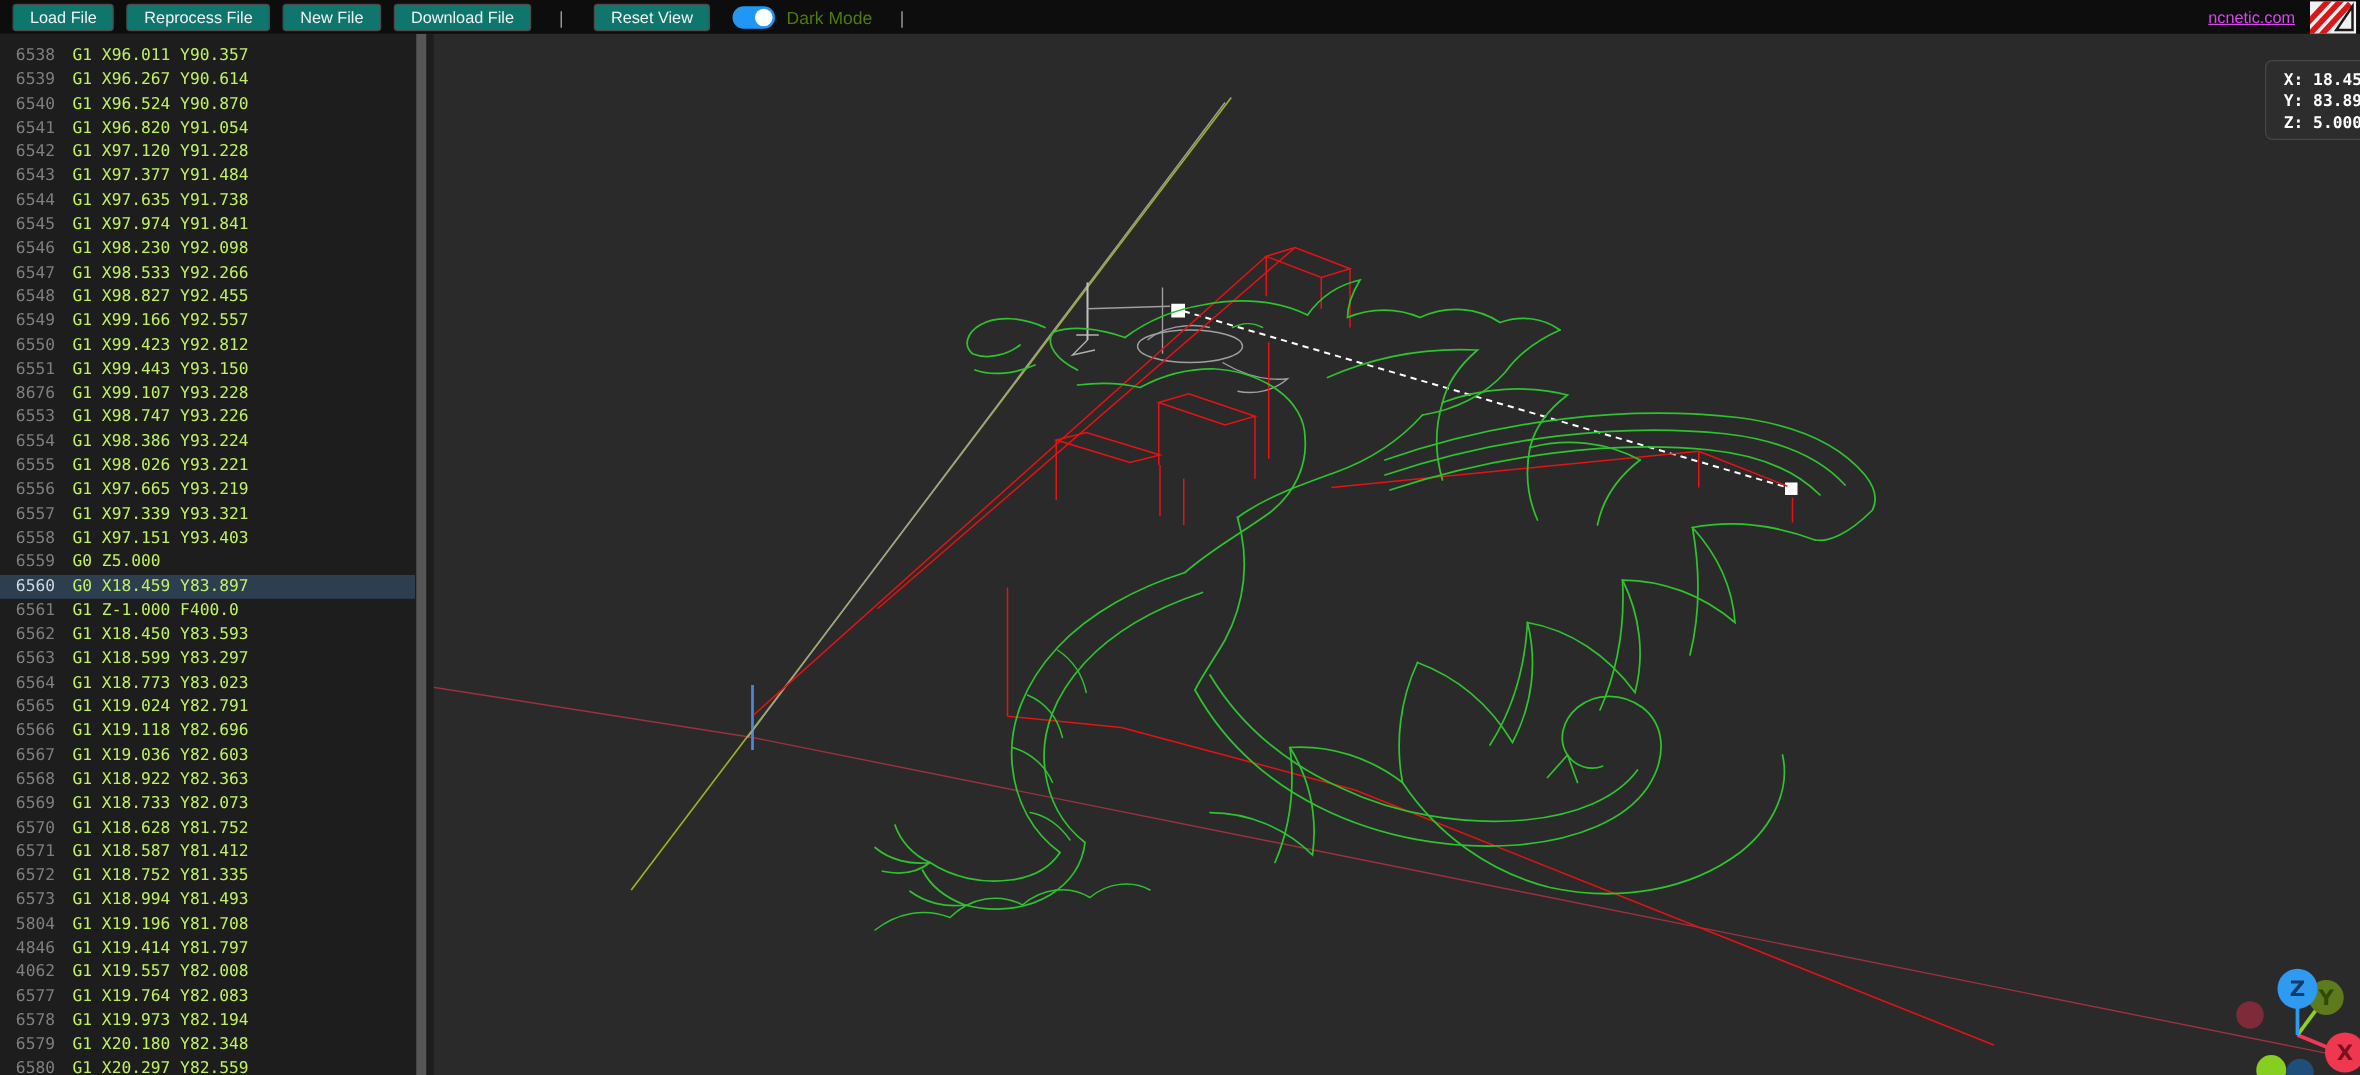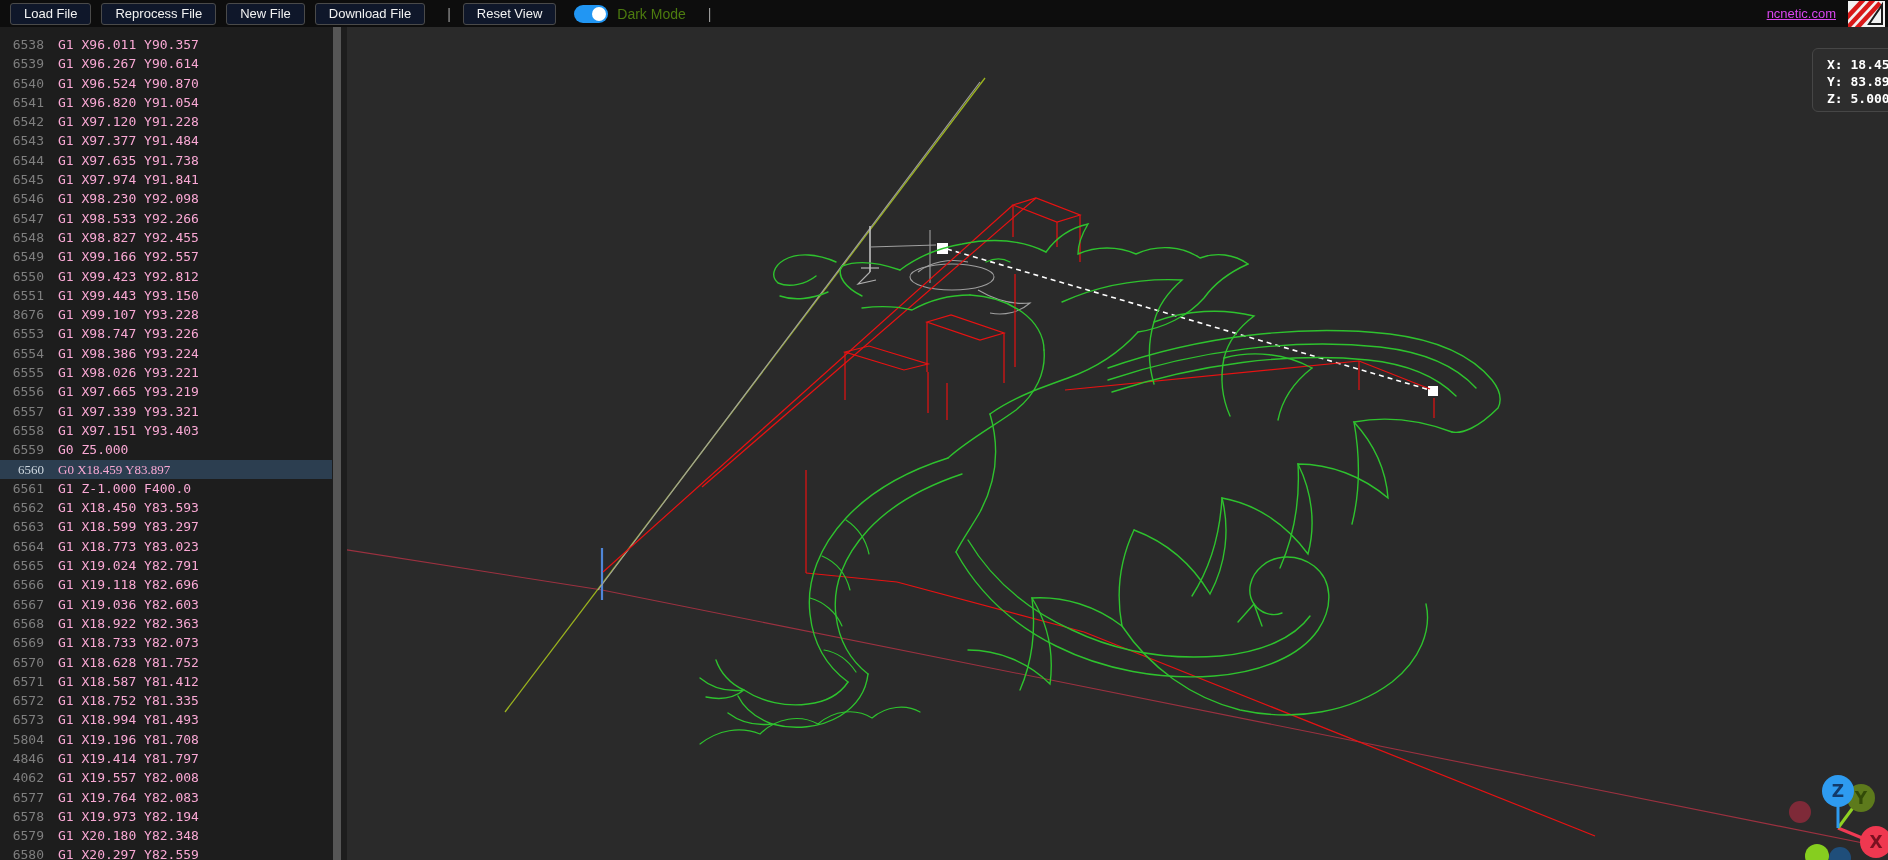--- a/index.html
+++ b/index.html
@@ -2,43 +2,43 @@
 <html><head>
 <meta charset="utf-8">
 <style>
   * { margin:0; padding:0; box-sizing:border-box; }
   html,body { width:1888px; height:860px; overflow:hidden; background:#2a2a2a;
               font-family:"Liberation Sans", sans-serif; }
 
   
   .toolbar { position:absolute; left:0; top:0; width:1888px; height:27px;
              background:#0d0d0d; display:flex; align-items:center; z-index:30; }
-  .tb-btn { background:#0f172a; color:#f2f2f2; border:1px solid #4a4a4a;
+  .tb-btn { background:#0f766e; color:#f2f2f2; border:1px solid #4a4a4a;
             border-radius:3px; font-size:13px; height:22px; padding:0 13px;
             margin-left:10px; cursor:pointer; white-space:nowrap;
             font-family:"Liberation Sans", sans-serif; }
   .tb-sep { color:#9a9a9a; font-size:14px; margin:0 12px 0 22px; }
   .toggle { width:34px; height:18px; border-radius:9px; background:#2196f3;
             position:relative; margin-left:18px; cursor:pointer; flex:0 0 auto; }
   .toggle .knob { position:absolute; right:2px; top:2px; width:14px; height:14px;
                   border-radius:50%; background:#ffffff; }
   .toggle-label { color:#4d7c0f; font-size:14px; margin-left:9px; }
   .tb-right { margin-left:auto; display:flex; align-items:center; }
   .tb-link { color:#d946ef; font-size:13px; text-decoration:underline; margin-right:12px; cursor:pointer; }
   .tb-logo { width:37px; height:26px; margin-right:3px; }
 
   
   .sidebar { position:absolute; left:0; top:27px; width:332px; height:833px;
              background:#1d1d1d; overflow:hidden; }
   .gcode-list { position:absolute; left:0; top:8px; width:332px;
                 font-family:"DejaVu Sans Mono", monospace; font-size:13px; }
   .gl-row { height:19.3px; line-height:19.3px; display:flex; white-space:pre; cursor:pointer; }
-  .gl-row.selected { background:#2c3e50;font-family:Liberation Serif, serif; }
+  .gl-row.selected { background:#2c3e50; }
   .gl-num { width:44px; text-align:right; color:#7f7f7f; flex:0 0 auto; }
-  .gl-code { color:#f9a8d4; padding-left:14px; }
+  .gl-code { color:#bef264; padding-left:14px; }
   .gl-row.selected .gl-num { color:#cfd8e0; }
   .scrollbar { position:absolute; left:332px; top:27px; width:15px; height:833px; background:#1d1d1d; }
   .scroll-thumb { position:absolute; left:1px; top:0px; width:8px; height:833px;
                   background:#565656; border-radius:0px; cursor:pointer; }
 
   
   .viewport { position:absolute; left:347px; top:27px; width:1541px; height:833px;
               background:#2a2a2a; }
   .viewport svg { display:block; }
 
@@ -55,21 +55,21 @@
 </style>
 </head>
 <body>
 
 <div class="toolbar">
   <button class="tb-btn">Load File</button>
   <button class="tb-btn">Reprocess File</button>
   <button class="tb-btn">New File</button>
   <button class="tb-btn">Download File</button>
   <span class="tb-sep">|</span>
-  <button class="tb-btn" style="margin-left:0;">Reset View</button>
+  <button class="tb-btn" style="margin-left:12px;">Reset View</button>
   <div class="toggle">
     <div class="knob"></div>
   </div>
   <span class="toggle-label">Dark Mode</span>
   <span class="tb-sep">|</span>
   <div class="tb-right">
     <span class="tb-link">ncnetic.com</span>
     <svg class="tb-logo" viewBox="0 0 37 26">
       <rect x="0" y="0" width="37" height="26" fill="#f2f2f2"></rect>
       <g stroke="#d81818" stroke-width="4.5">

